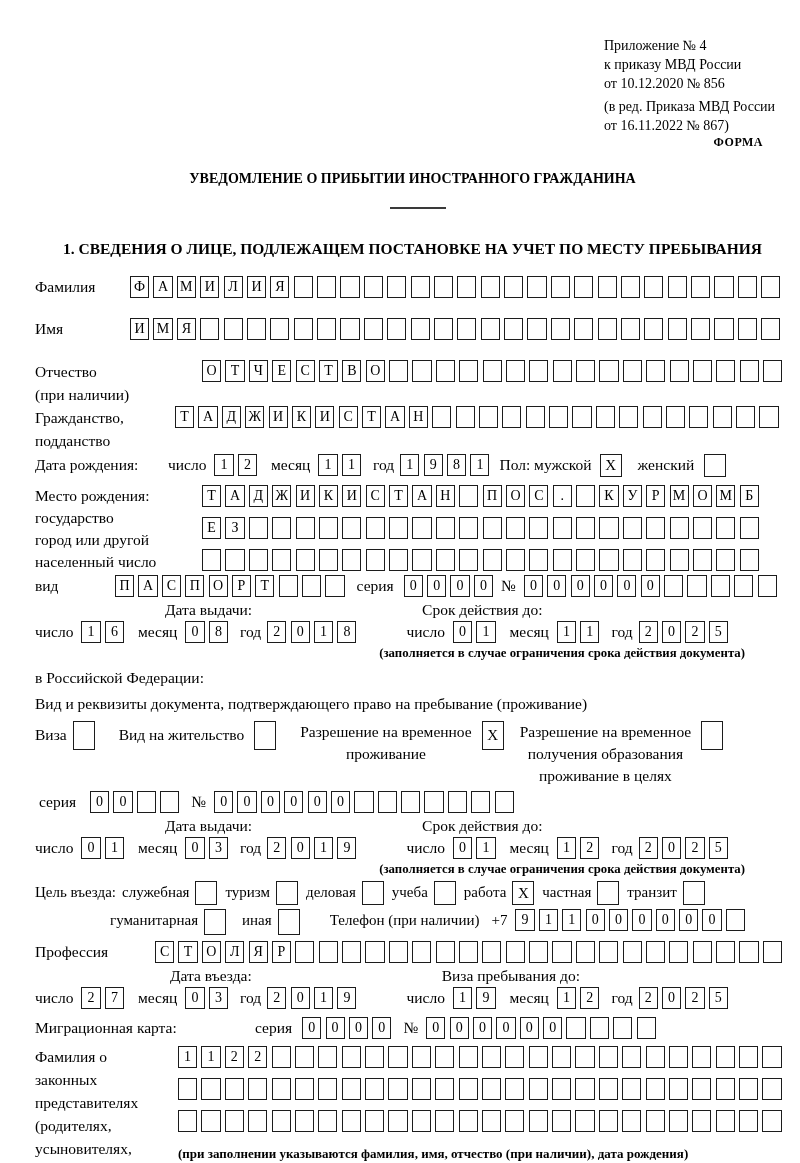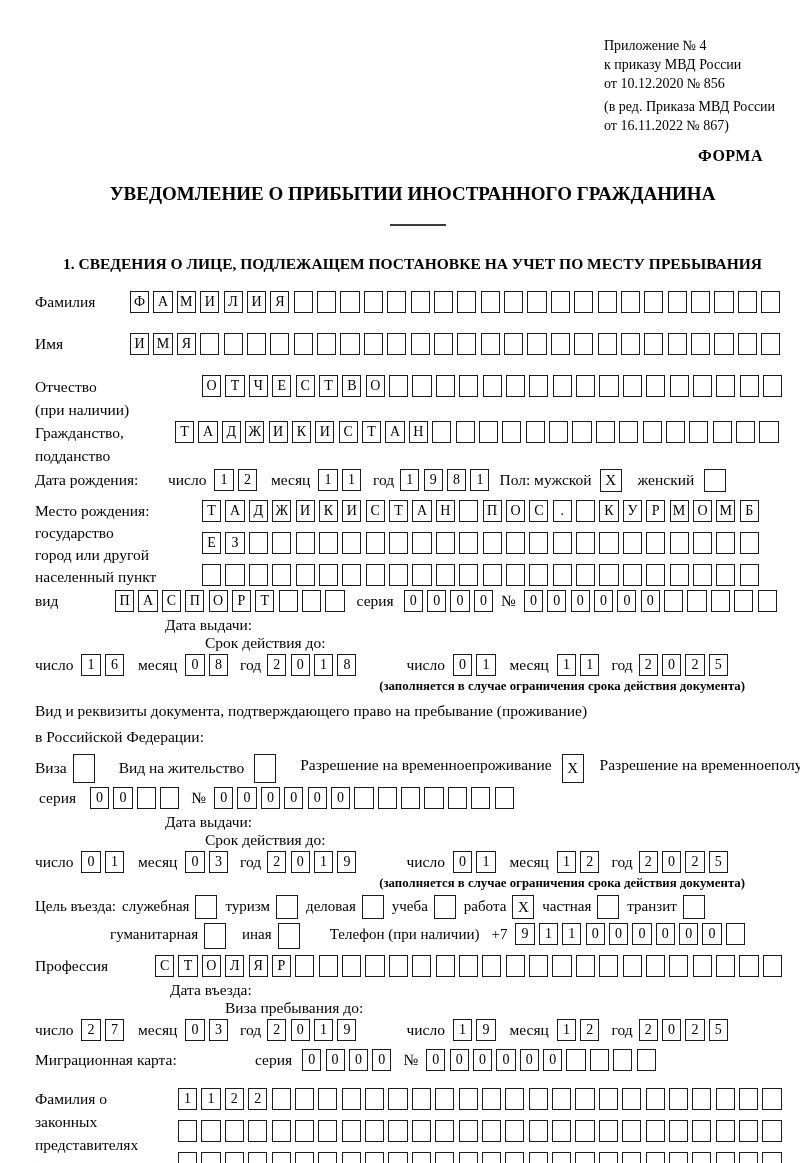--- a/index.html
+++ b/index.html
@@ -5,43 +5,43 @@
   html,body{margin:0;padding:0;background:#888;}
   .page{
     width:800px;height:1163px;box-sizing:border-box;margin:0 auto;
     background:#fff;color:#000;
     font-family:"Liberation Serif","DejaVu Serif",serif;
     font-size:15.5px;padding:36px 10px 0 35px;position:relative;overflow:hidden;
   }
   .hdr-block{width:178px;margin-left:auto;margin-right:8px;line-height:19px;font-size:14px;}
   .hdr-block span{display:block;}
   .hdr-gap{margin-top:4px;}
-  .forma{text-align:right;padding-right:27px;margin-top:12px;font-weight:bold;font-size:16px;letter-spacing:.5px;}
-  .title{text-align:center;font-weight:bold;font-size:19px;line-height:26px;margin-top:16px;}
+  .forma{text-align:right;padding-right:27px;font-weight:bold;font-size:12px;letter-spacing:.5px;}
+  .title{text-align:center;font-weight:bold;font-size:14px;line-height:26px;margin-top:16px;}
   .title-underline{display:inline-block;width:56px;border-bottom:2px solid #3a3a3a;height:14px;margin-left:10px;}
   .sec-heading{text-align:center;font-weight:bold;font-size:15.5px;margin-top:22px;}
   .row{display:flex;align-items:flex-start;margin-bottom:20px;}
   .row .lbl{line-height:22px;}
   .lbl{display:block;flex:none;}
   .lbl-stack{display:flex;flex-direction:column;flex:none;line-height:23px;}
   .cells{display:flex;gap:4.2px;flex:none;}
   .cell{
     box-sizing:border-box;width:19.2px;height:22px;border:1.6px solid #1c1c1c;
     display:flex;align-items:center;justify-content:center;font-size:14px;flex:none;background:#fff;
   }
   .cbx{
     box-sizing:border-box;width:22px;height:26px;border:1.6px solid #1c1c1c;
     display:flex;align-items:center;justify-content:center;font-size:15px;flex:none;background:#fff;
   }
   .center-bold{text-align:center;font-weight:bold;font-size:15px;margin:4px 0 8px 0;}
-  .dp-labels{display:flex;line-height:18px;margin-bottom:2px;flex-direction:column;}
+  .dp-labels{display:flex;line-height:18px;margin-bottom:2px;}
   .dp-fields{display:flex;align-items:center;}
   .dp-note{text-align:right;padding-right:45px;font-weight:bold;font-size:12.8px;margin-top:3px;margin-bottom:4px;}
   .plain-line{line-height:26px;}
-  .multi{display:flex;flex-direction:row;text-align:center;line-height:22px;flex:none;}
+  .multi{display:flex;flex-direction:column;text-align:center;line-height:22px;flex:none;}
   .stack-rows{display:flex;flex-direction:column;gap:10px;} .ml8{margin-left:8px;} .ml10{margin-left:10px;} .ml12{margin-left:12px;}
   .ml14{margin-left:14px;} .ml16{margin-left:16px;} .ml24{margin-left:24px;} .ml30{margin-left:30px;}
   .mr6{margin-right:6px;} .mr8{margin-right:8px;} .mr10{margin-right:10px;text-align:center;}
   .rep-note{font-weight:bold;font-size:13px;margin-left:132px;margin-top:4px;}
 </style>
 </head>
 <body>
 
 <div class="page">
 
@@ -221,21 +221,21 @@
     <span class="cbx" style="height:23px">X</span>
     <span class="lbl ml16 mr10">женский</span>
     <span class="cbx" style="height:23px"></span>
   </div>
 
   <div class="row" style="margin-bottom:2px">
     <span class="lbl-stack" style="width:167px;line-height:22px">
       <span>Место рождения:</span>
       <span>государство</span>
       <span>город или другой</span>
-      <span>населенный пункт</span>
+      <span>населенный число</span>
     </span>
     <span class="stack-rows">
       <span class="cells">
           <span class="cell">Т</span>
           <span class="cell">А</span>
           <span class="cell">Д</span>
           <span class="cell">Ж</span>
           <span class="cell">И</span>
           <span class="cell">К</span>
           <span class="cell">И</span>
@@ -386,22 +386,22 @@
     <span class="lbl ml12 mr6">год</span>
     <span class="cells">
         <span class="cell">2</span>
         <span class="cell">0</span>
         <span class="cell">2</span>
         <span class="cell">5</span>
       </span>
   </div>
   <div class="dp-note">(заполняется в случае ограничения срока действия документа)</div>
 
+  <div class="plain-line">в Российской Федерации:</div>
   <div class="plain-line">Вид и реквизиты документа, подтверждающего право на пребывание (проживание)</div>
-  <div class="plain-line">в Российской Федерации:</div>
 
   <div class="row" style="margin-top:4px;margin-bottom:4px">
     <span class="lbl mr6" style="line-height:27px">Виза</span>
     <span class="cbx" style="height:29px"></span>
     <span class="lbl ml24 mr10" style="line-height:27px">Вид на жительство</span>
     <span class="cbx" style="height:29px"></span>
     <span class="multi ml24 mr10">
       <span>Разрешение на временное</span>
       <span>проживание</span>
     </span>
@@ -589,21 +589,21 @@
       </span>
     <span class="lbl ml12 mr6">год</span>
     <span class="cells">
         <span class="cell">2</span>
         <span class="cell">0</span>
         <span class="cell">2</span>
         <span class="cell">5</span>
       </span>
   </div>
 
-  <div class="row" style="margin-bottom:16px">
+  <div class="row" style="margin-bottom:6px">
     <span class="lbl" style="width:170px">Миграционная карта:</span>
     <span class="lbl mr10" style="margin-left:50px">серия</span>
     <span class="cells">
         <span class="cell">0</span>
         <span class="cell">0</span>
         <span class="cell">0</span>
         <span class="cell">0</span>
       </span>
     <span class="lbl ml12 mr8">№</span>
     <span class="cells">

